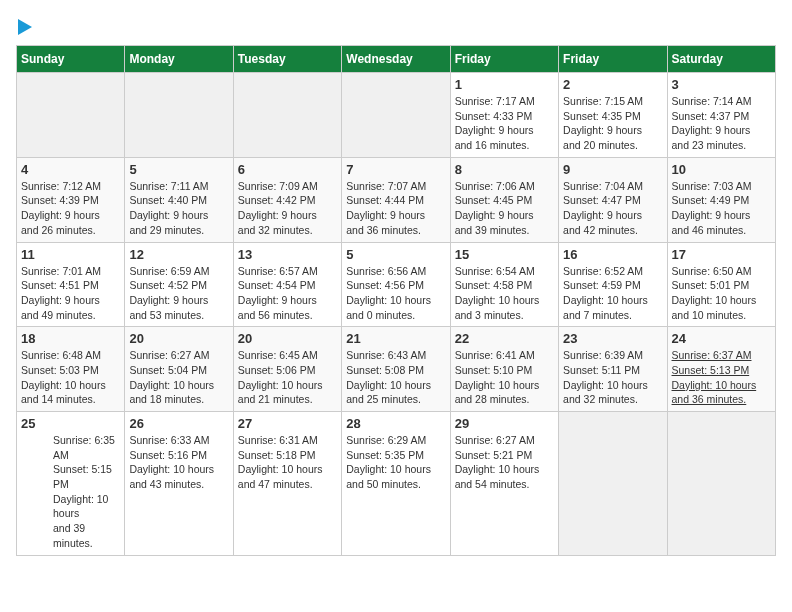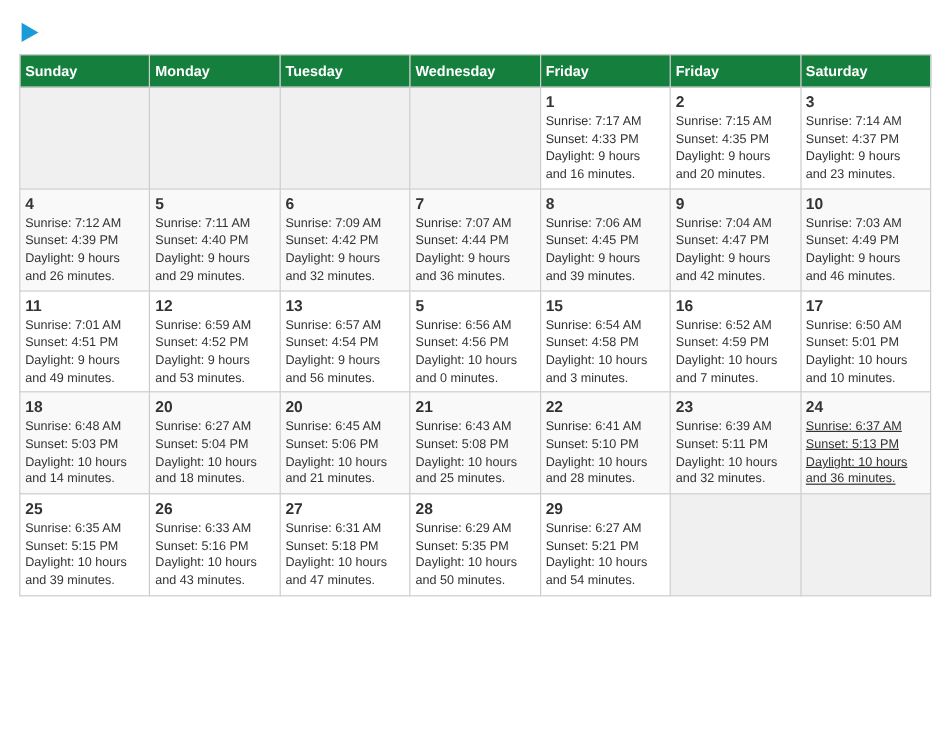--- a/index.html
+++ b/index.html
@@ -288,21 +288,21 @@
           <div class="day-num">24</div>
           <div class="day-info" style="white-space: pre-line; text-decoration: underline;">Sunrise: 6:37 AM
 Sunset: 5:13 PM
 Daylight: 10 hours
 and 36 minutes.</div>
         </td>
       </tr>
       <tr>
         <td>
           <div class="day-num">25</div>
-          <div class="day-info" style="white-space: pre-line;">Sunrise: 6:35 AM
+          <div class="day-info" style="white-space: pre-line; margin-left: 32px;">Sunrise: 6:35 AM
 Sunset: 5:15 PM
 Daylight: 10 hours
 and 39 minutes.</div>
         </td>
         <td>
           <div class="day-num">26</div>
           <div class="day-info" style="white-space: pre-line;">Sunrise: 6:33 AM
 Sunset: 5:16 PM
 Daylight: 10 hours
 and 43 minutes.</div>

